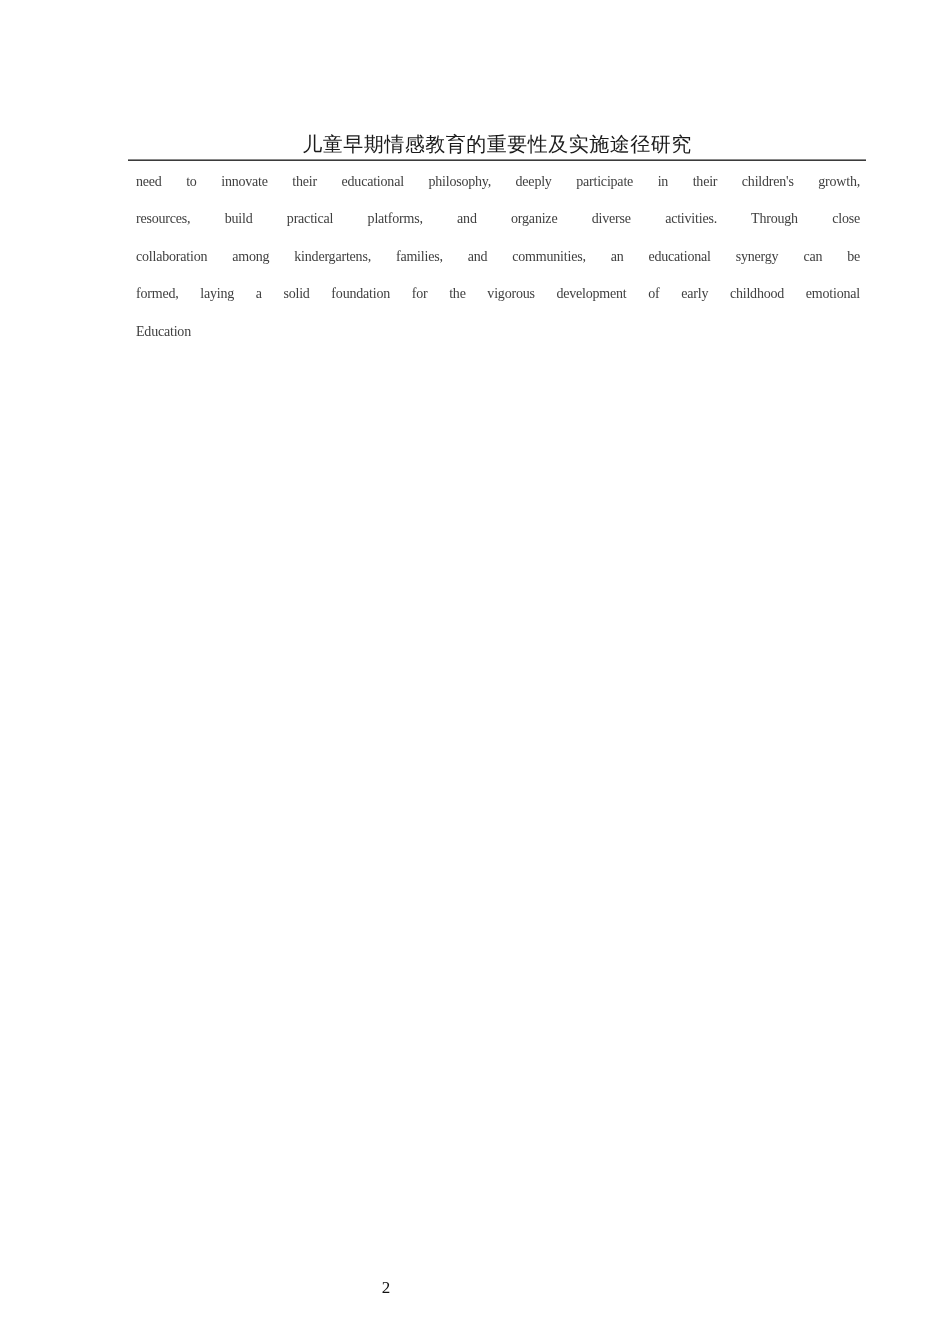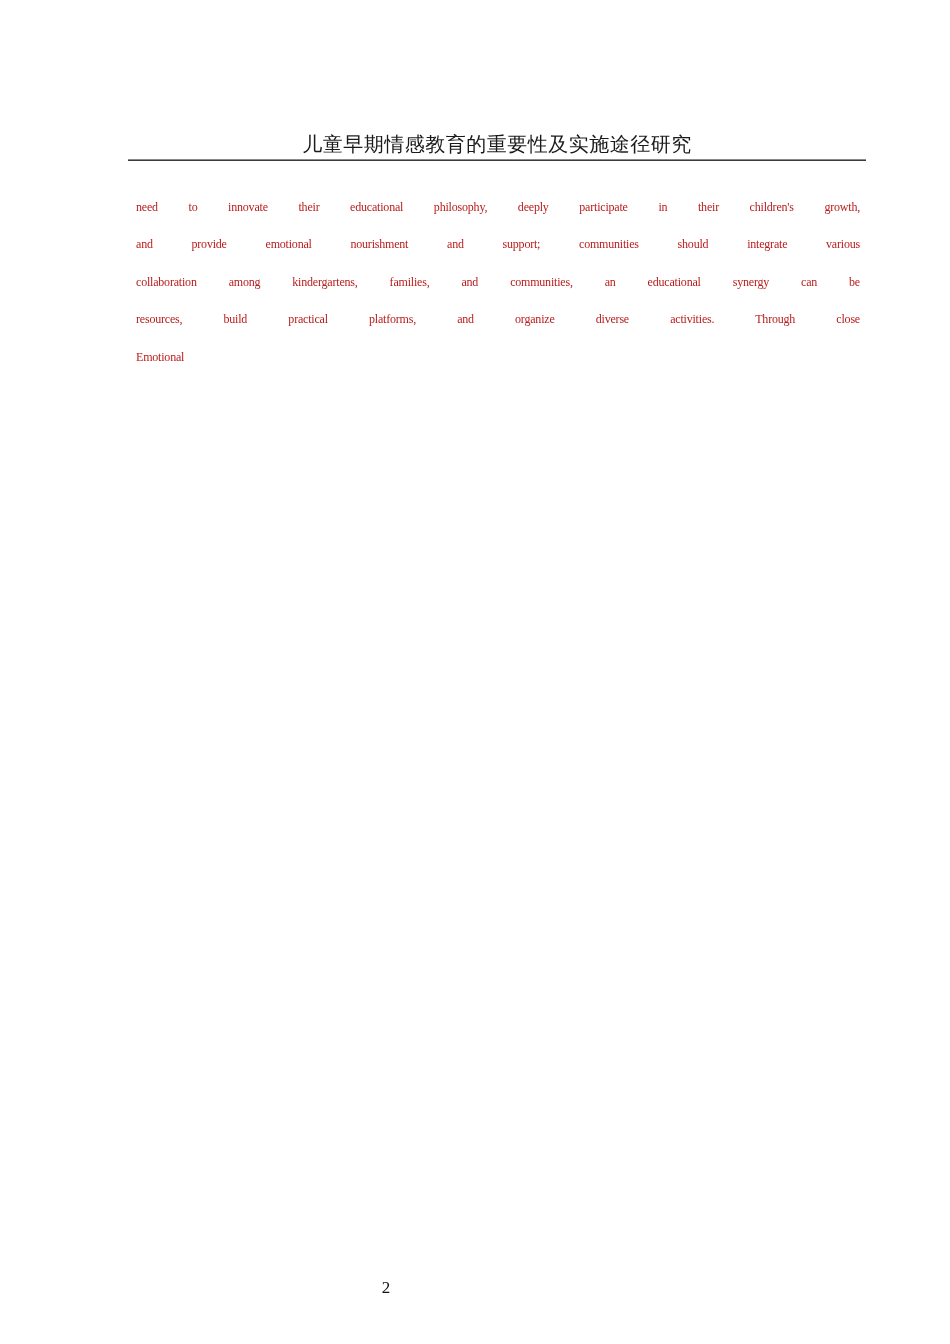--- a/index.html
+++ b/index.html
@@ -31,26 +31,26 @@
     left: 128px;
     top: 114px;
     width: 738px;
     height: 2px;
     background: #3b3b3b;
     border-top: 1px solid #8a8a8a;
   }
   .body-block {
     position: absolute;
     left: 136px;
-    top: 144px;
+    top: 118px;
     width: 724px;
-    font-size: 12px;
+    font-size: 14px;
     letter-spacing: -0.2px;
     line-height: 37.4px;
-    color: #b91c1c;
+    color: #404040;
   }
   .jline {
     text-align: justify;
     text-align-last: justify;
     height: 37.4px;
     overflow: hidden;
     white-space: normal;
   }
   .lline {
     text-align: left;
@@ -75,26 +75,26 @@
 <div class="page">
 
   <div class="header-title">儿童早期情感教育的重要性及实施途径研究</div>
 
   <div class="header-rule"></div>
 
   <div class="body-block">
 
     <div>
       <div class="jline">need to innovate their educational philosophy, deeply participate in their children's growth,</div>
-      <div class="jline">and provide emotional nourishment and support; communities should integrate various</div>
+      <div class="jline">resources, build practical platforms, and organize diverse activities. Through close</div>
       <div class="jline">collaboration among kindergartens, families, and communities, an educational synergy can be</div>
-      <div class="jline">resources, build practical platforms, and organize diverse activities. Through close</div>
+      <div class="jline">formed, laying a solid foundation for the vigorous development of early childhood emotional</div>
     </div>
 
     <div>
-      <div class="lline">Emotional</div>
+      <div class="lline">Education</div>
     </div>
 
   </div>
 
   <div class="footer-pagenum">2</div>
 
 </div>
 
 </body></html>

